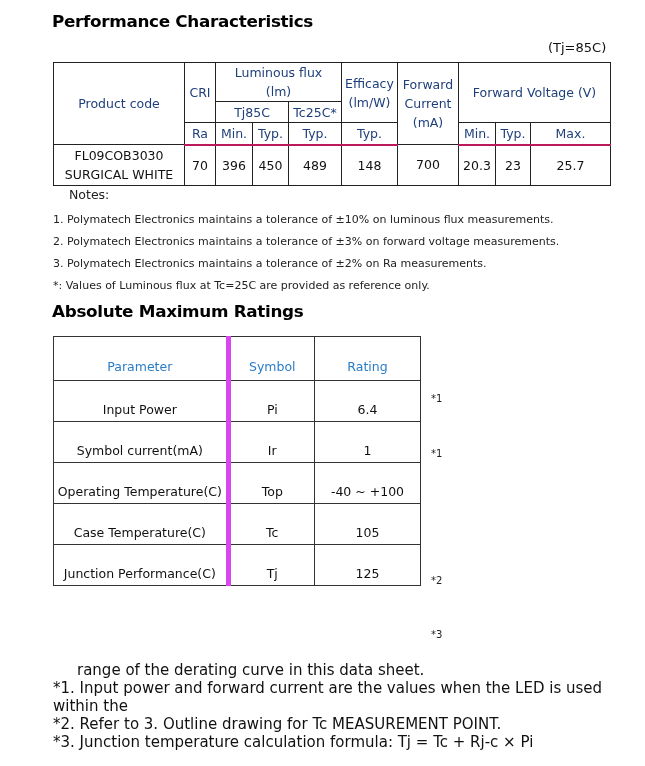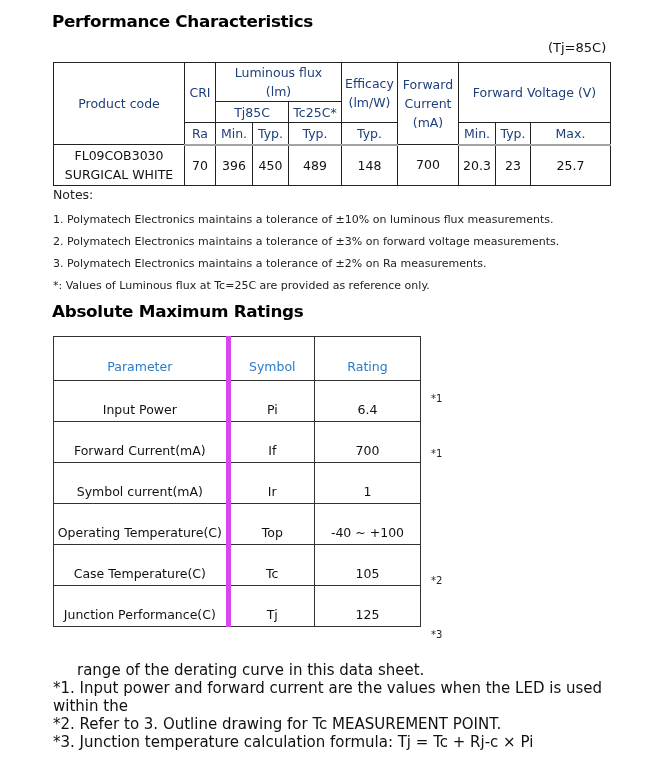--- a/index.html
+++ b/index.html
@@ -6,26 +6,26 @@
     body { width: 645px; height: 766px; position: relative; font-family: "DejaVu Sans", sans-serif; color: #111; overflow: hidden; }
     .heading { position: absolute; left: 52px; font-family: "DejaVu Sans", sans-serif; font-weight: 900; font-size: 16px; letter-spacing: -0.3px; color: #000; transform: scaleX(1.05); transform-origin: left; }
     #h1 { top: 12px; }
     #h2 { top: 302px; }
     #cond { position: absolute; left: 548px; top: 40px; font-size: 13px; color: #111; }
 
     table { border-collapse: collapse; position: absolute; }
     #perf { left: 53px; top: 62px; width: 558px; }
     #perf td { border: 1.5px solid #222; text-align: center; font-size: 12.5px; padding: 0; line-height: 19px; }
     #perf td.hd { color: #1f3f7a; }
-    #perf tr.sub td { border-bottom: 2px solid #a3a3a3; }
+    #perf tr.sub td { border-bottom: 2px solid #be185d; }
     #perf tr.dat td { color: #111; height: 39px; }
     #perf td.pc { line-height: 19px; }
 
     .notes { position: absolute; left: 53px; font-size: 11px; color: #222; }
-    #notes-title { top: 187px; font-size: 12.5px; }
+    #notes-title { top: 187px; font-size: 12.5px; margin-left: 16px; }
     #n1 { top: 213px; }
     #n2 { top: 235px; }
     #n3 { top: 257px; }
     #n4 { top: 279px; }
 
     #amr { left: 53px; top: 336px; width: 368px; }
     #amr td { border: 1px solid #333; text-align: center; font-size: 12.5px; color: #111; padding: 0; vertical-align: bottom; padding-bottom: 4px; }
     #amr td.c1 { width: 175px; }
     #amr td.c2 { width: 85px; border-left: 5px solid #d946ef; }
     #amr td.c3 { width: 108px; }
@@ -116,25 +116,20 @@
     <td class="c1">Parameter</td>
     <td class="c2">Symbol</td>
     <td class="c3">Rating</td>
   </tr>
   <tr class="r">
     <td class="c1">Input Power</td>
     <td class="c2">Pi</td>
     <td class="c3">6.4</td>
   </tr>
   <tr class="r">
-    <td class="c1">Forward Current(mA)</td>
-    <td class="c2">If</td>
-    <td class="c3">700</td>
-  </tr>
-  <tr class="r">
     <td class="c1">Symbol current(mA)</td>
     <td class="c2">Ir</td>
     <td class="c3">1</td>
   </tr>
   <tr class="r">
     <td class="c1">Operating Temperature(C)</td>
     <td class="c2">Top</td>
     <td class="c3">-40 ~ +100</td>
   </tr>
   <tr class="r">

